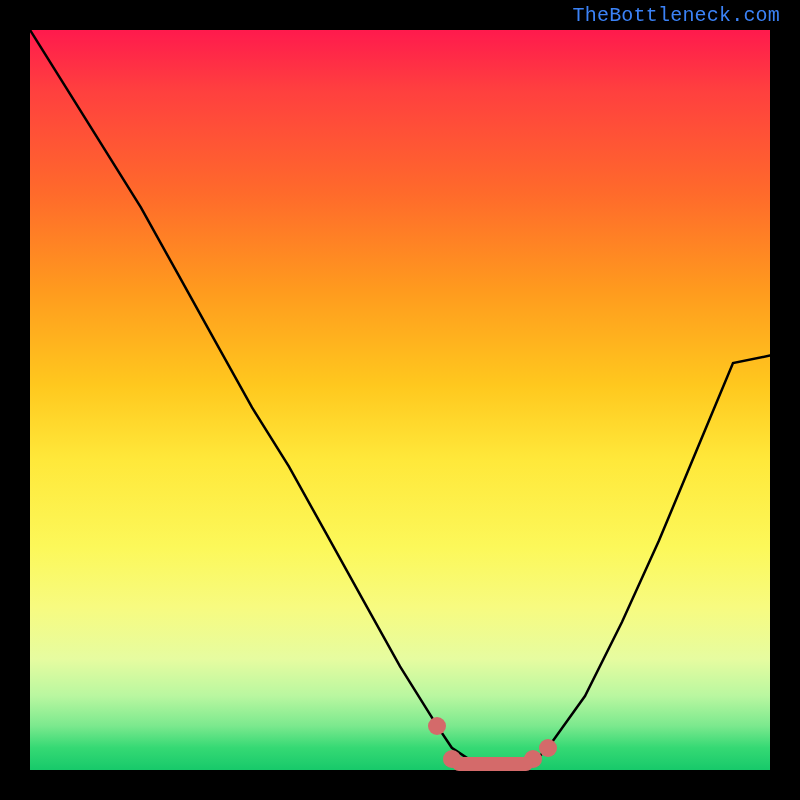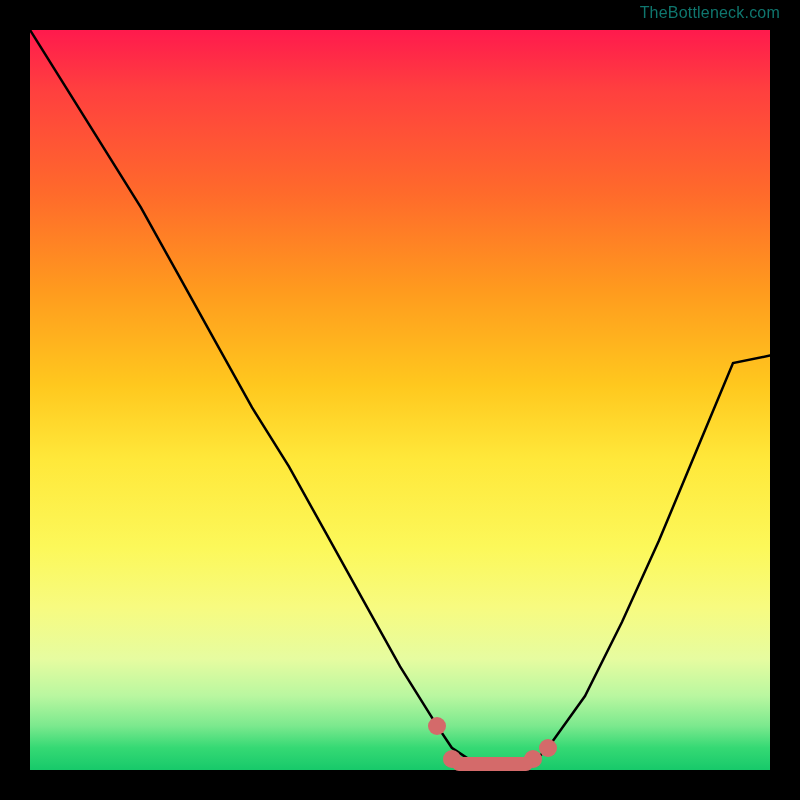--- a/index.html
+++ b/index.html
@@ -35,23 +35,23 @@
       #b9f7a0 90%,
       #7ce98e 94%,
       #35d974 97%,
       #17c96a 100%
     );
   }
   .watermark {
     position: absolute;
     top: 4px;
     right: 20px;
-    font-family: Liberation Sans, sans-serif;
-    font-size: 16px;
-    color: #0f766e;
+    font-family: Liberation Mono, monospace;
+    font-size: 20px;
+    color: #3b82f6;
     letter-spacing: 0.2px;
   }
   svg.curve {
     position: absolute;
     left: 0;
     top: 0;
   }
   .marker {
     position: absolute;
     background: #d46a6a;

